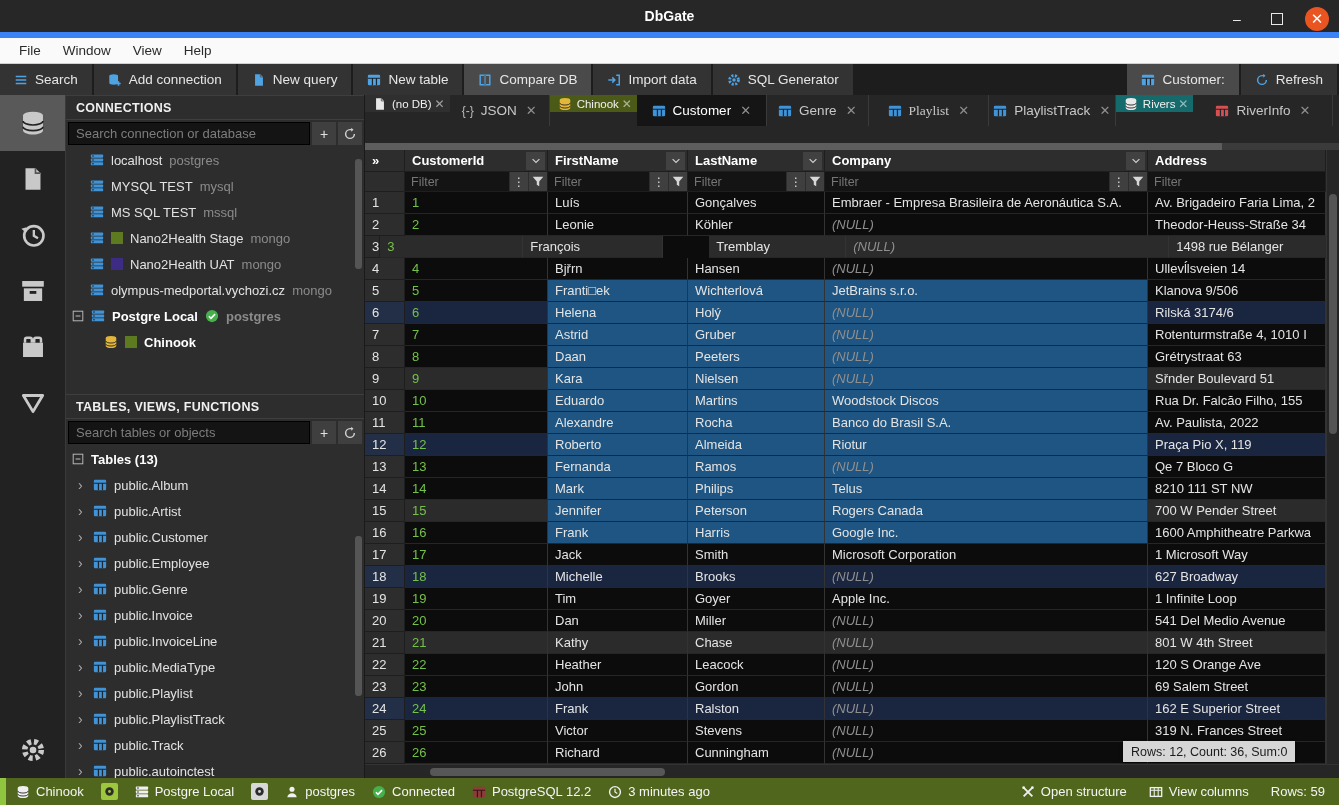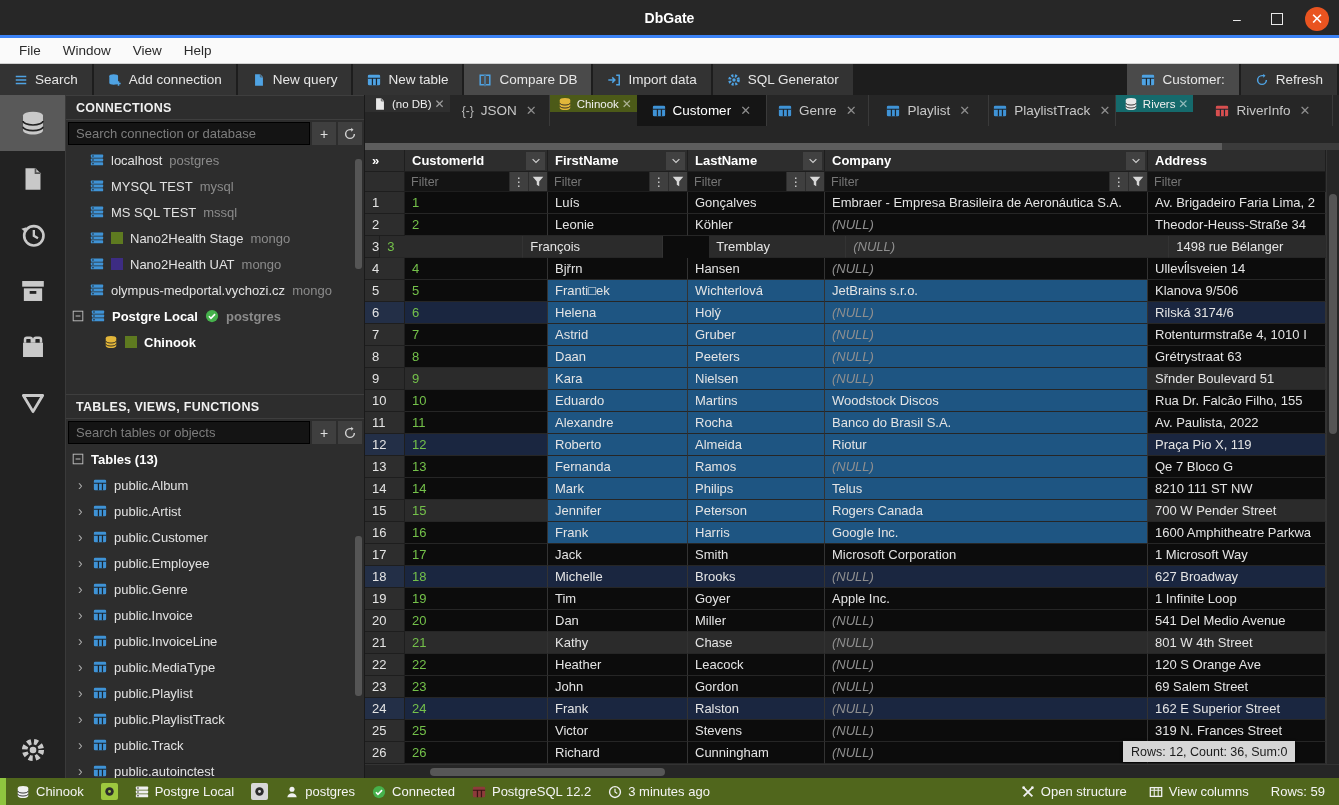--- a/index.html
+++ b/index.html
@@ -2,21 +2,21 @@
 <html><head>
 <meta charset="utf-8">
 <style>
   * { margin:0; padding:0; box-sizing:border-box; }
   html,body { width:1339px; height:805px; overflow:hidden; background:#111;
     font-family:"Liberation Sans","DejaVu Sans",sans-serif; font-size:13px; }
   .app { width:1339px; height:805px; display:flex; flex-direction:column; }
 
   
   .titlebar { height:38px; background:#272727; display:flex; align-items:center;
-    position:relative; flex:none; border-bottom:3px solid #3b82f6; }
+    position:relative; flex:none; border-bottom:6px solid #3b82f6; }
   .titlebar .title { position:absolute; left:0; right:0; text-align:center;
     color:#fff; font-weight:bold; font-size:14px; }
   .winbtns { position:absolute; right:10px; top:0; height:38px; display:flex;
     align-items:center; gap:16px; }
   .winbtn { width:24px; height:24px; display:flex; align-items:center;
     justify-content:center; color:#e8e8e8; font-size:14px; cursor:default; }
   .winbtn.max span { width:12px; height:12px; border:1.5px solid #e8e8e8; display:block; }
   .winbtn.close { background:#E95420; border-radius:50%; color:#fff; font-size:15px; }
 
   
@@ -642,21 +642,21 @@
               <div class="tab" style="width: 102px; text-align: center;">
                 <span class="icon">
                   <svg width="14" height="14" viewBox="0 0 16 16" xmlns="http://www.w3.org/2000/svg">
                     <rect x="1" y="2" width="14" height="12" rx="1.5" fill="#3f93d6"></rect>
                     <path d="M1 6h14M6.2 6v8M10.8 6v8" stroke="#1b2630" stroke-width="1.4"></path>
                   </svg>
                 </span>
                 <span>Genre</span>
                 <span class="x">✕</span>
               </div>
-              <div class="tab" style="width: 120px;">
+              <div class="tab" style="width: 120px; font-family: Liberation Serif, serif;">
                 <span class="icon">
                   <svg width="14" height="14" viewBox="0 0 16 16" xmlns="http://www.w3.org/2000/svg">
                     <rect x="1" y="2" width="14" height="12" rx="1.5" fill="#3f93d6"></rect>
                     <path d="M1 6h14M6.2 6v8M10.8 6v8" stroke="#1b2630" stroke-width="1.4"></path>
                   </svg>
                 </span>
                 <span>Playlist</span>
                 <span class="x">✕</span>
               </div>
               <div class="tab" style="width: 127px;">

